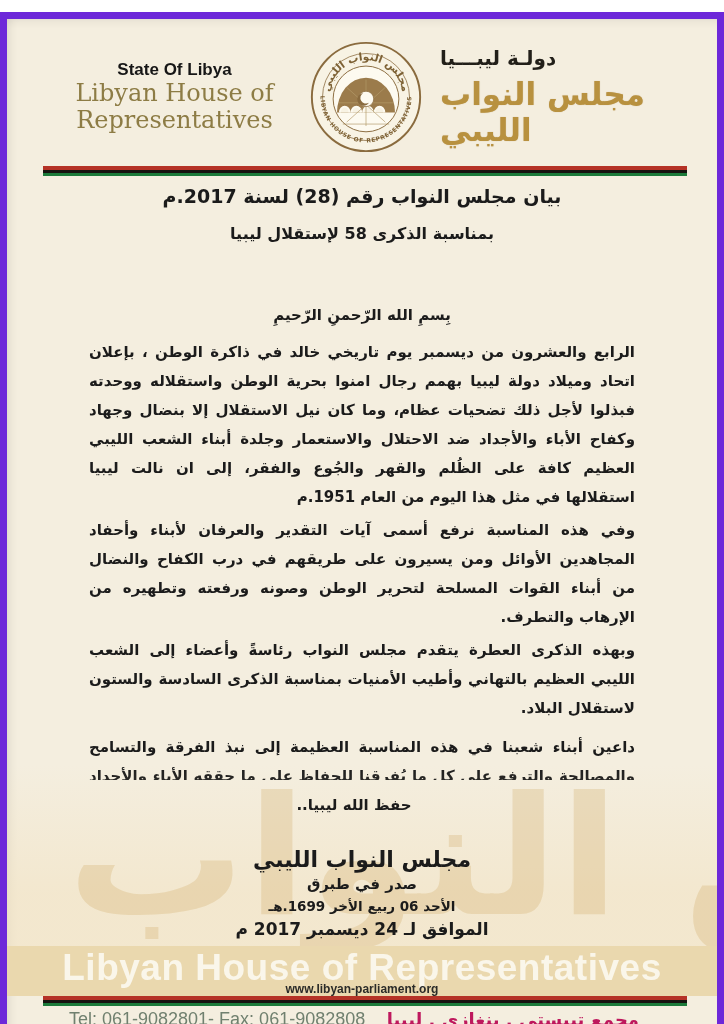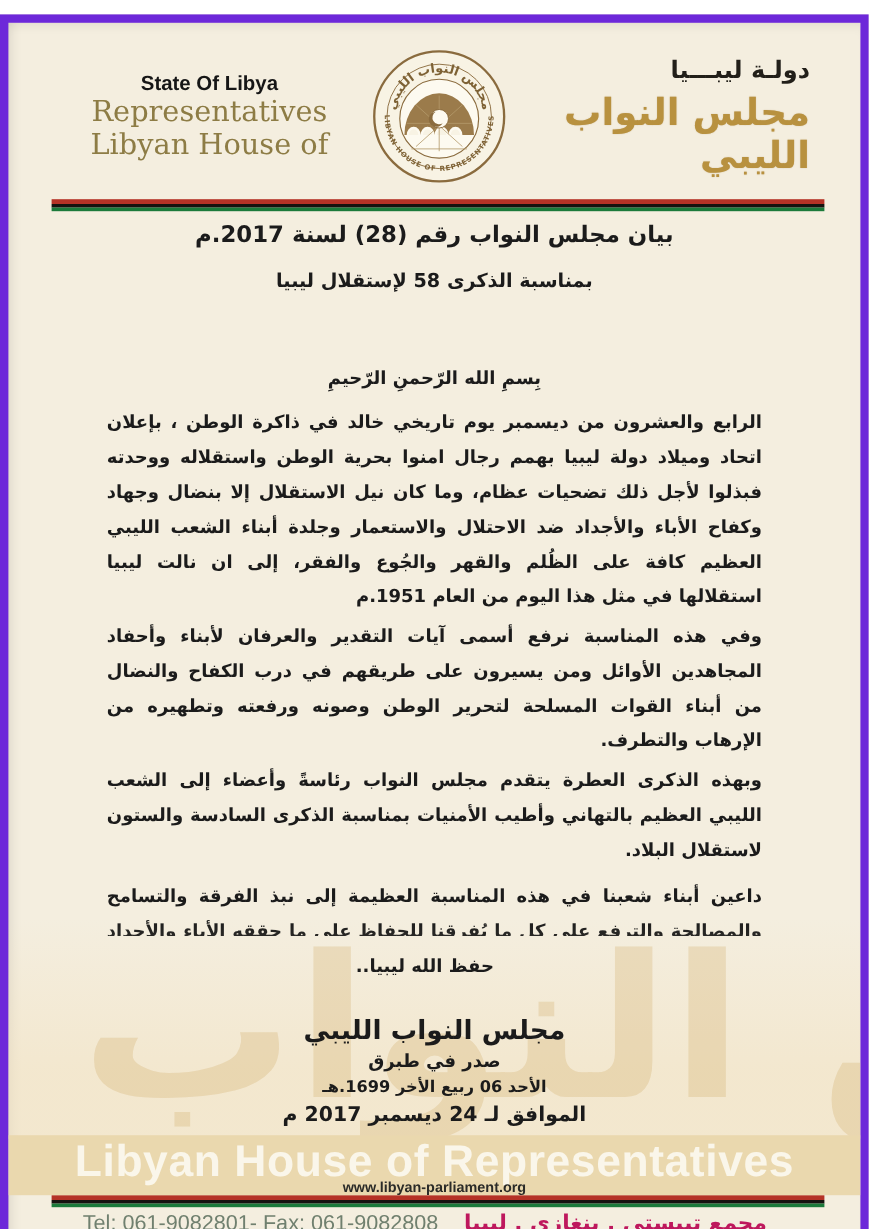--- a/index.html
+++ b/index.html
@@ -8,21 +8,21 @@
     background:#f4eedf;overflow:hidden;border:7px solid #6d28d9;box-sizing:border-box;
     font-family:"DejaVu Sans",sans-serif;color:#1b1b1b;
     box-shadow:inset 8px 0 10px -6px rgba(0,0,0,.10), inset 0 8px 10px -6px rgba(0,0,0,.07);
   }
   
   .header{position:absolute;top:0;left:0;right:0;height:146px;display:flex;align-items:center;justify-content:space-between;padding:10px 42px 0 50px;box-sizing:border-box;}
   .hdr-left{width:235px;text-align:center;}
   .hdr-left .state{font-family:"Liberation Sans",sans-serif;font-weight:bold;font-size:17px;color:#161616;}
   .hdr-left .serif{font-family:"DejaVu Serif",serif;font-size:24px;line-height:1.12;color:#8d7c45;}
   .seal{width:116px;height:116px;flex:0 0 auto;}
-  .hdr-right{width:235px;text-align:right;direction:rtl;}
+  .hdr-right{width:235px;text-align:left;direction:rtl;}
   .hdr-right .dawla{font-size:20px;font-weight:bold;color:#221f19;letter-spacing:1px;}
   .hdr-right .callig{font-size:31px;font-weight:bold;color:#b8913f;margin-top:6px;text-shadow:0 0 1px rgba(150,110,40,.4);}
   
   .stripe{position:absolute;left:36px;right:30px;}
   .stripe-top{top:147px;}
   .stripe .red{height:4px;background:#b53226;}
   .stripe .black{height:3px;background:#16120f;}
   .stripe .green{height:3px;background:#1b7a3a;}
   
   .title-block{position:absolute;top:166px;left:0;right:0;text-align:center;direction:rtl;}
@@ -52,22 +52,22 @@
   .address{direction:rtl;font-size:18px;font-weight:bold;color:#be185d;}
 </style>
 </head>
 <body>
 
 <div class="page">
 
   <div class="header">
     <div class="hdr-left">
       <div class="state">State Of Libya</div>
+      <div class="serif">Libyan House of</div>
       <div class="serif">Representatives</div>
-      <div class="serif">Libyan House of</div>
     </div>
 
     <svg class="seal" viewBox="0 0 120 120" aria-hidden="true">
       <defs>
         <path id="arcTop" d="M 22 60 A 38 38 0 0 1 98 60"></path>
         <path id="arcBot" d="M 13 60 A 47 47 0 0 0 107 60"></path>
       </defs>
       <circle cx="60" cy="60" r="56" fill="#f8f3e4" stroke="#8a6b3e" stroke-width="2"></circle>
       <circle cx="60" cy="60" r="45" fill="none" stroke="#8a6b3e" stroke-width="0.8"></circle>
       <text font-size="11" font-weight="bold" fill="#7d6134" text-anchor="middle">

